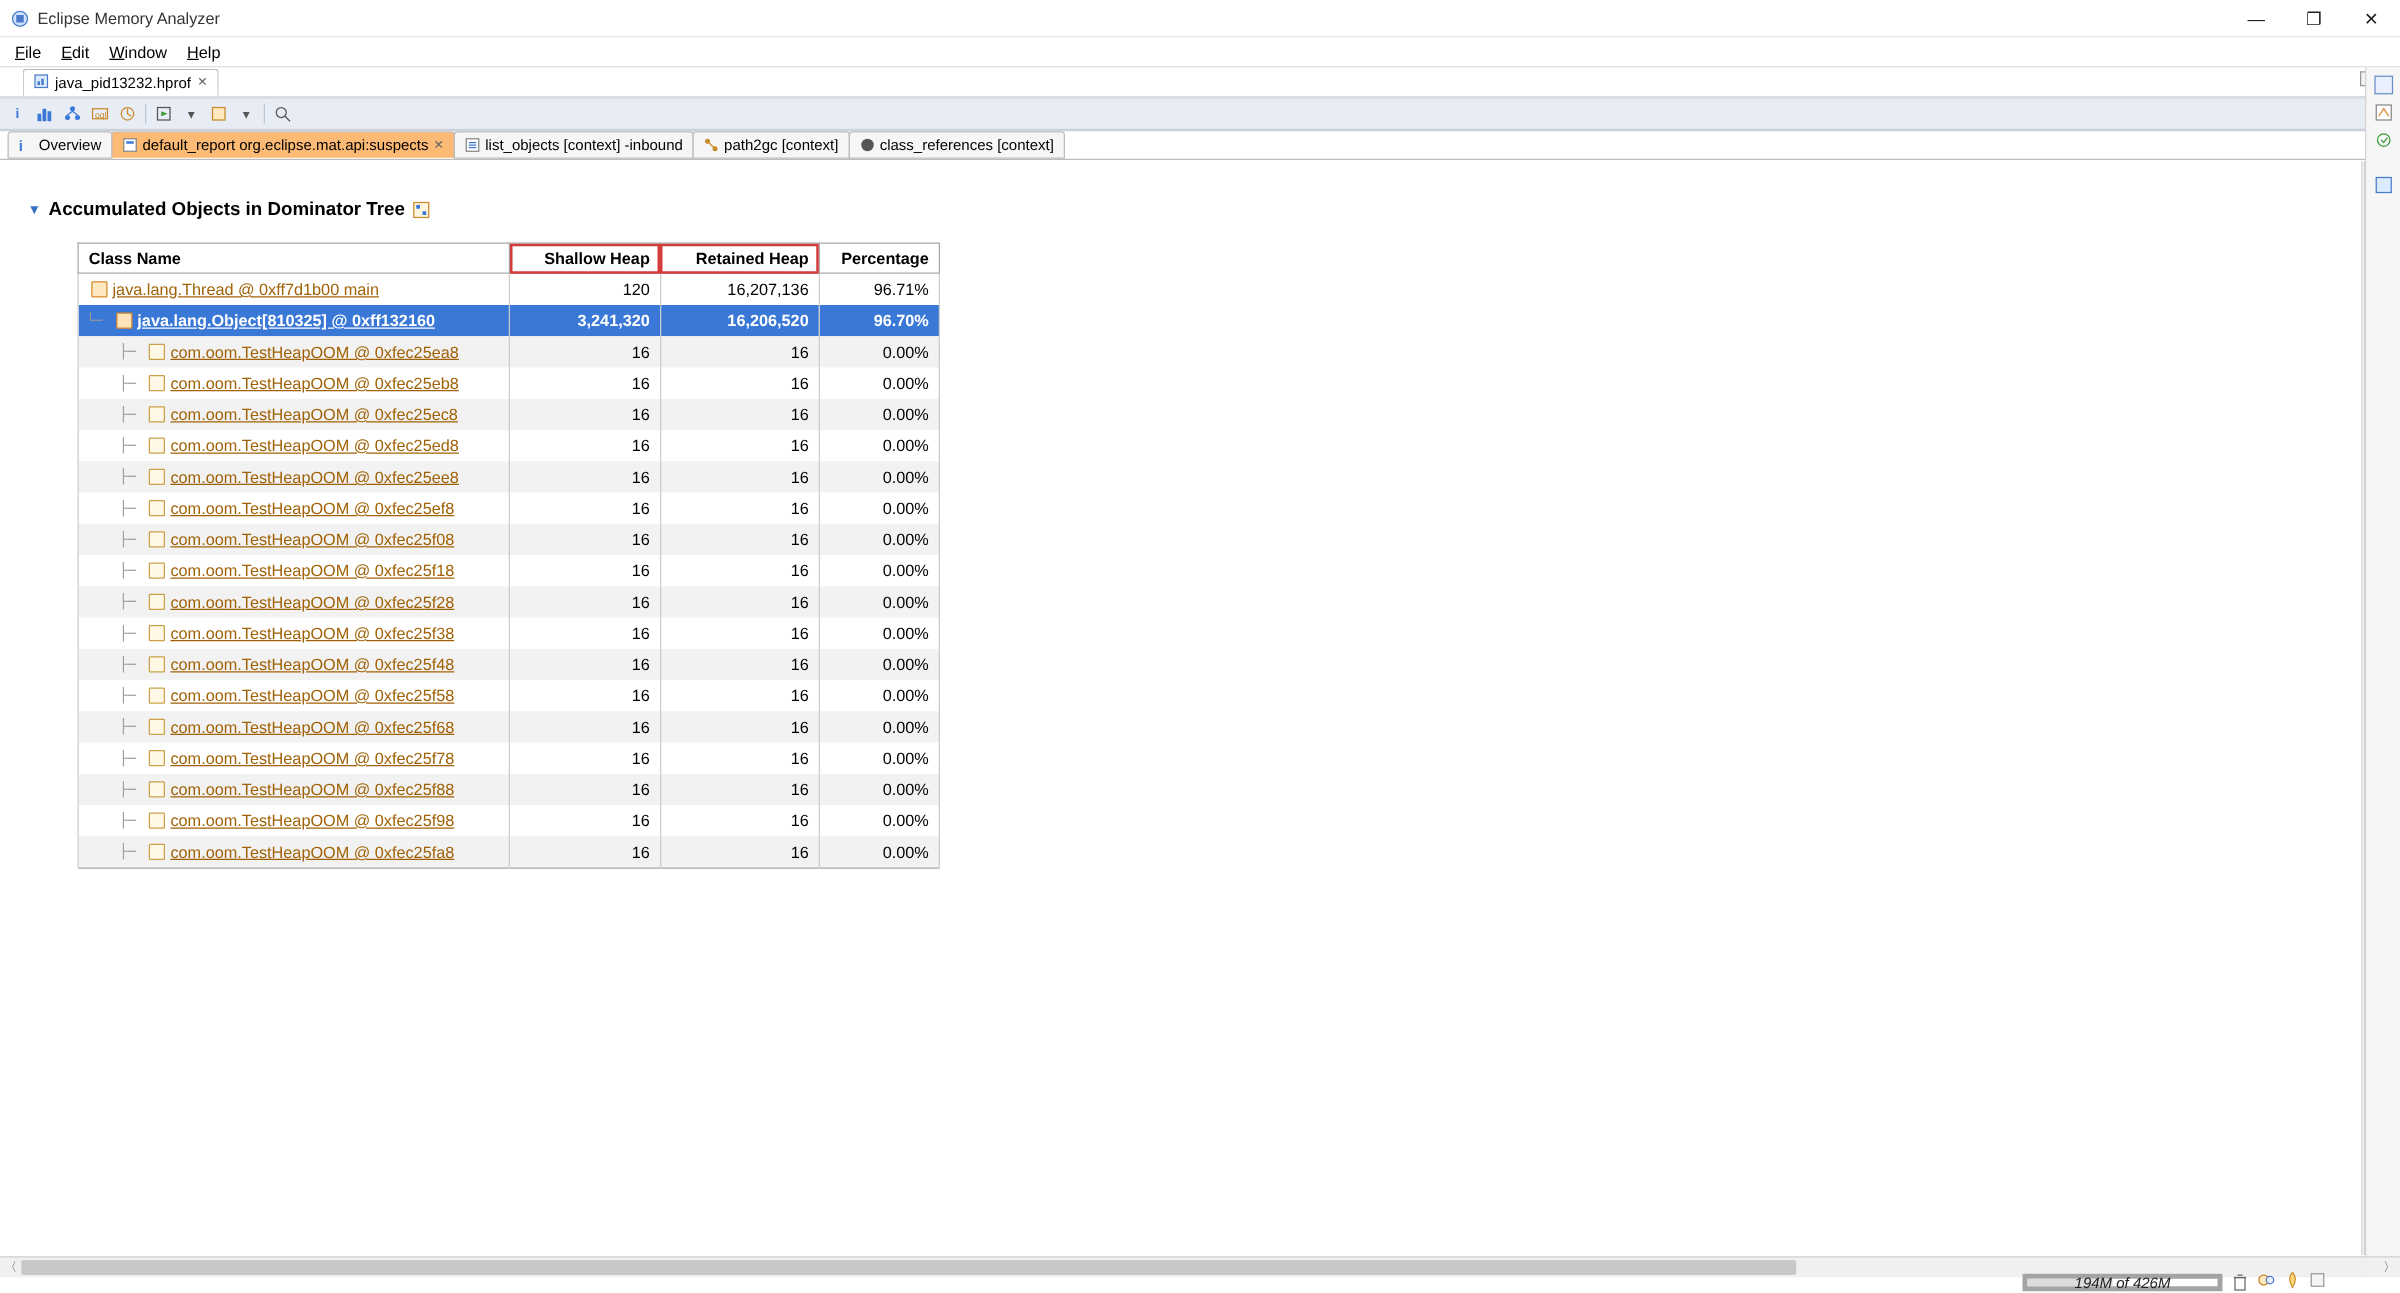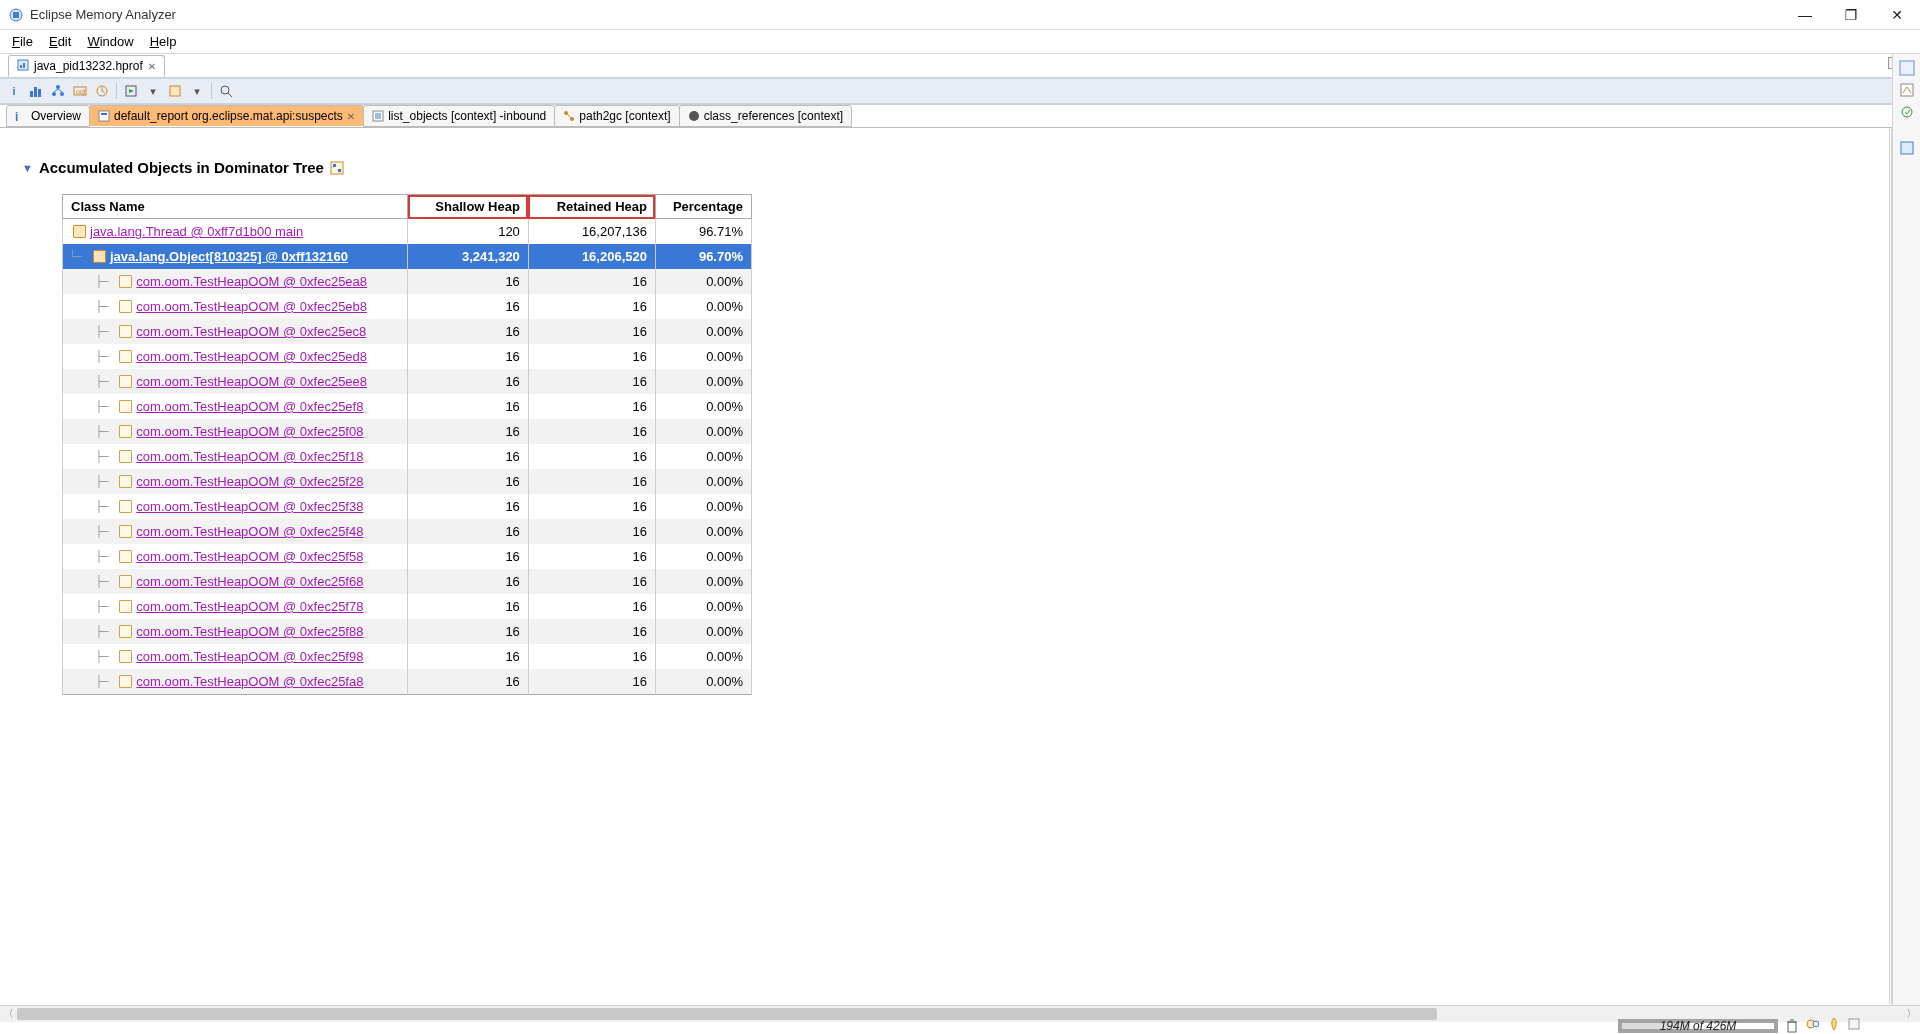--- a/index.html
+++ b/index.html
@@ -63,21 +63,21 @@
     position: relative;
   }
   .file-tab {
     display: flex; align-items: center;
     height: 22px;
     background: #fff;
     border: 1px solid #bcbcbc;
     border-bottom: 1px solid #fff;
     border-radius: 3px 3px 0 0;
     padding: 2px 8px;
-    margin-left: 8px;
+    margin-left: 18px;
     font-size: 12px;
     gap: 5px;
   }
   .file-tab .close-x { font-size: 10px; color: #666; }
   .file-tabs .right-icons {
     position: absolute; right: 4px; top: 3px;
     display: flex; gap: 4px;
   }
   .right-icons div { width: 12px; height: 12px; border: 1px solid #999; background: #f4f4f4; }
 
@@ -180,21 +180,21 @@
     vertical-align: middle;
   }
   .dom-table tr.alt td { background: #f2f2f2; }
   .dom-table tr.sel td {
     background: #3a78d8;
     color: #fff;
     font-weight: bold;
   }
   .dom-table tr.sel a { color: #fff; }
   .dom-table td.num { text-align: right; }
-  .dom-table a { color: #a21caf; text-decoration: underline; }
+  .dom-table a { color: #a16207; text-decoration: underline; }
   .cell-name { display: flex; align-items: center; gap: 4px; }
   .tree-lines { color:#999; font-family: monospace; font-size:11px; white-space: pre; }
   .obj-icon {
     width: 13px; height: 13px; display:inline-block;
     border:1px solid #c9a24a; background:#fff8e6; border-radius:1px;
     position: relative;
   }
   .obj-icon.thread { border-color:#d68a2a; background:#ffe8c0; }
   .obj-icon.arr { border-color:#d6872a; background:#ffe4bb; }
 

